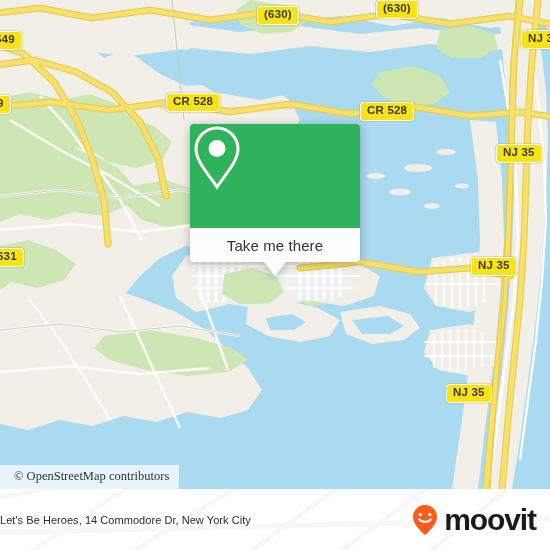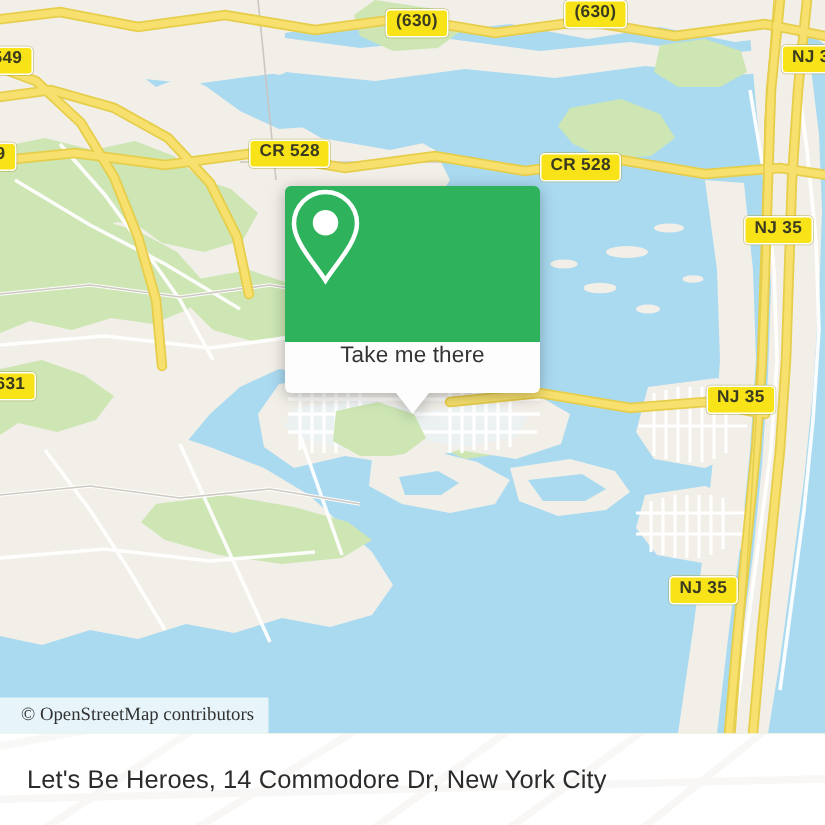--- a/index.html
+++ b/index.html
@@ -13,21 +13,21 @@
     position: relative;
     width: 550px; height: 550px;
     overflow: hidden;
   }
 
   
   .map {
     position: absolute;
     left: 0; top: 0;
     width: 550px; height: 489px;
-    background: #fde047;
+    background: #22c55e;
     overflow: hidden;
   }
   .map svg { position: absolute; left: 0; top: 0; display: block; }
 
   
   .shield {
     position: absolute;
     background: #f8e318;
     border: 1.5px solid #ffffff;
     border-radius: 3px;
@@ -56,21 +56,21 @@
     display: flex;
     align-items: center;
     justify-content: center;
   }
   .callout-bottom {
     position: relative;
     background: #fdfdfd;
     border-radius: 0 0 4px 4px;
     height: 34px;
     display: flex;
-    align-items: flex-start;
+    align-items: center;
     justify-content: center;
   }
   .callout-bottom .label {
     font-size: 15px;
     color: #333333;
     letter-spacing: .1px;
   }
   .callout-pointer {
     position: absolute;
     left: 50%;
@@ -105,22 +105,21 @@
     align-items: center;
     overflow: hidden;
   }
   .footer-watermark {
     position: absolute;
     left: 0; top: 0; width: 550px; height: 61px;
     opacity: .35;
   }
   .footer-address {
     position: relative;
-    margin-left: 18px;
-    font-size: 17px;
+    font-size: 11px;
     color: #2b2b2b;
     white-space: nowrap;
     letter-spacing: .05px;
   }
   .brand {
     position: absolute;
     right: 14px;
     top: 50%;
     transform: translateY(-50%);
     display: flex;
@@ -376,15 +375,24 @@
         <path d="M-10,10 L80,-6"></path>
         <path d="M20,70 L140,-10"></path>
         <path d="M120,70 L250,-10"></path>
         <path d="M240,70 L350,-10"></path>
         <path d="M330,70 L440,-10"></path>
         <path d="M420,70 L520,-10"></path>
         <path d="M-10,44 L560,30"></path>
       </g>
     </svg>
     <div class="footer-address">Let's Be Heroes, 14 Commodore Dr, New York City</div>
+    <div class="brand">
+      <svg width="34" height="34" viewBox="0 0 34 34">
+        <path d="M17 2 C10.4 2 5 7.3 5 13.9 C5 21.6 14.2 29.4 17 32 C19.8 29.4 29 21.6 29 13.9 C29 7.3 23.6 2 17 2 Z" fill="#ff5c1a"></path>
+        <circle cx="12.3" cy="11.6" r="1.7" fill="#ffffff"></circle>
+        <circle cx="21.7" cy="11.6" r="1.7" fill="#ffffff"></circle>
+        <path d="M11.3 16.4 C13.3 19.6 20.7 19.6 22.7 16.4" fill="none" stroke="#ffffff" stroke-width="2.1" stroke-linecap="round"></path>
+      </svg>
+      <span class="brand-word">moovit</span>
+    </div>
   </div>
 
 </div>
 
 </body></html>

